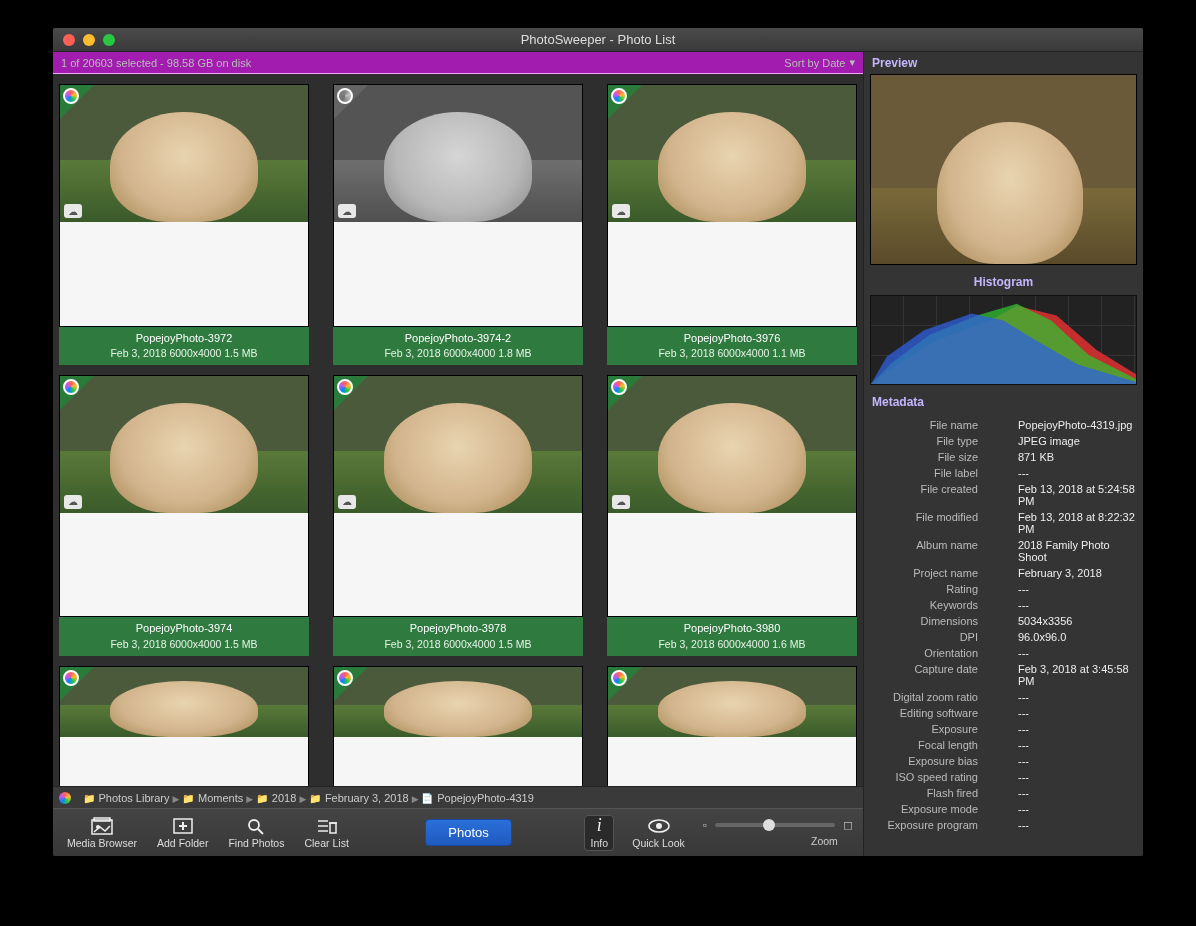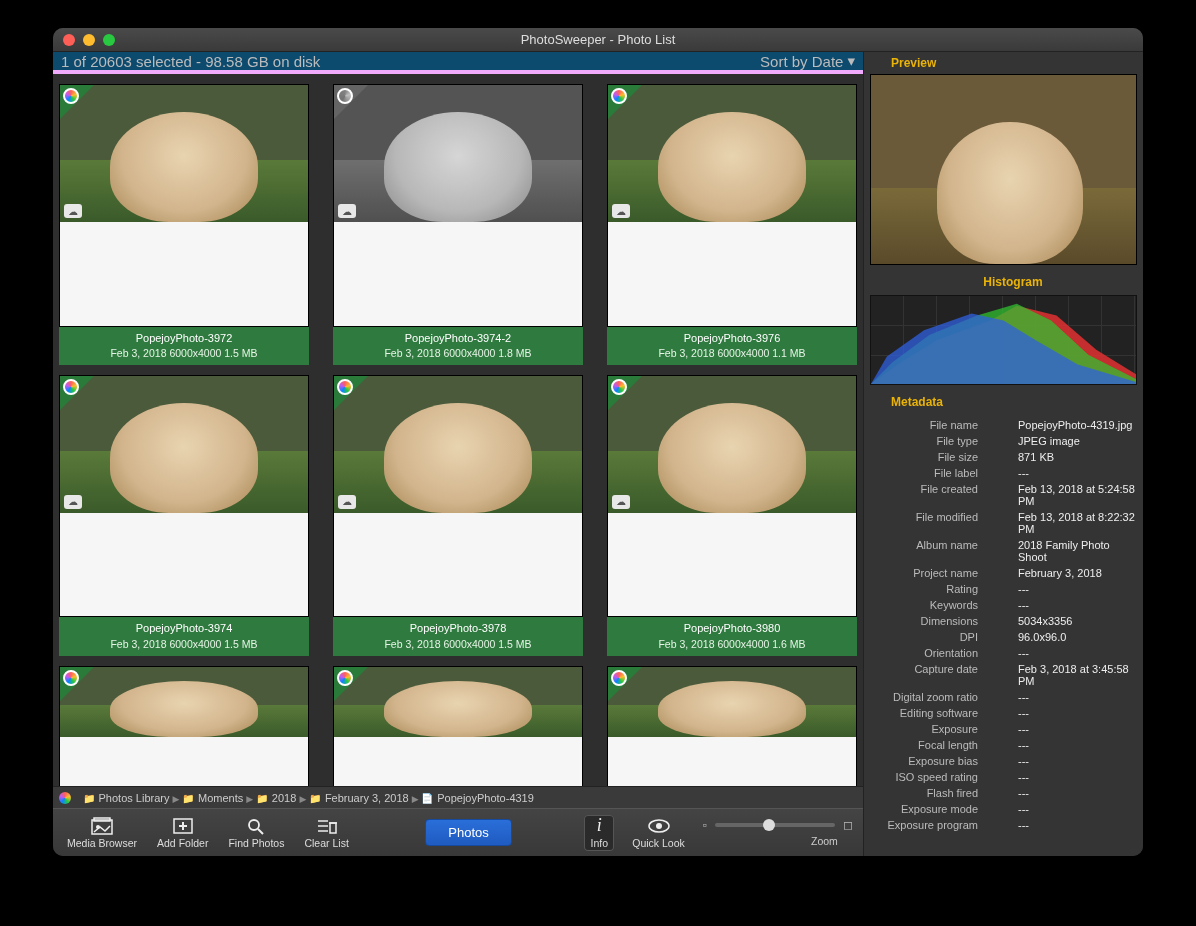--- a/index.html
+++ b/index.html
@@ -12,21 +12,21 @@
     height: 926px;
     position: relative;
   }
   .window {
     position: absolute;
     left: 53px;
     top: 28px;
     width: 1090px;
     height: 828px;
     background: #2e2e2e;
-    border-radius: 10px;
+    border-radius: 2px;
     overflow: hidden;
     box-shadow: 0 10px 40px rgba(0,0,0,0.6);
     display: flex;
     flex-direction: column;
   }
   .titlebar {
     height: 24px;
     background: linear-gradient(#4a4a4a,#3a3a3a);
     display: flex;
     align-items: center;
@@ -36,23 +36,23 @@
   .traffic { display: flex; gap: 8px; padding-left: 10px; }
   .tl { width: 12px; height: 12px; border-radius: 50%; }
   .tl.red { background:#ff5f57; } .tl.yel{background:#febc2e;} .tl.grn{background:#28c840;}
   .titlebar-title{
     position:absolute; left:0; right:0; text-align:center;
     font-size:13px; color:#ddd; pointer-events:none;
   }
   .content { flex:1; display:flex; min-height:0; }
   .main { flex:1; display:flex; flex-direction:column; min-width:0; }
   .status-row {
-    height:22px; background:#0c4a6e; display:flex; align-items:center;
-    justify-content:space-between; padding:0 8px; font-size:15px; color:#bbb;
-    border-bottom:4px solid #f0abfc;
+    height:22px; background:#a21caf; display:flex; align-items:center;
+    justify-content:space-between; padding:0 8px; font-size:11px; color:#bbb;
+    border-bottom:1px solid #f0abfc;
   }
   .sort-ctl{display:flex;align-items:center;gap:4px;cursor:pointer;}
   .grid {
     flex:1; overflow:auto; padding:10px 6px;
     display:grid; grid-template-columns: repeat(3,1fr); gap:10px 24px;
     background:#2e2e2e;
   }
   .thumb-card { display:flex; flex-direction:column; }
   .thumb-frame{
     background:#f6f6f6; border:1px solid #000; position:relative;
@@ -111,21 +111,21 @@
   }
   .tb-right{display:flex;align-items:center;gap:14px;}
   .slider{width:120px;height:4px;background:#666;border-radius:2px;position:relative;}
   .slider .knob{position:absolute;top:-4px;left:40%;width:12px;height:12px;border-radius:50%;background:#ddd;}
   .sl-ic{color:#bbb;font-size:12px;}
   .slider-label{font-size:10.5px;color:#ccc;text-align:right;width:120px;margin-top:3px;}
   .sidebar{
     width:280px;background:#343434;border-left:1px solid #222;
     display:flex;flex-direction:column;overflow:hidden;
   }
-  .side-h{font-size:12px;color:#eab308;font-weight:600;padding:4px 8px;margin-left:19px;}
+  .side-h{font-size:12px;color:#c4b5fd;font-weight:600;padding:4px 8px;}
   .preview-pane{padding:0 6px;}
   .preview-img{
     width:100%;aspect-ratio:1.4/1;background:#6a5a3a;position:relative;
     border:1px solid #000;overflow:hidden;
   }
   .preview-img .grass{height:40%;background:linear-gradient(#7a6a3a,#5a4a2a);}
   .preview-img .dog{left:25%;width:55%;height:75%;}
   .histogram{
     width:100%;height:90px;background:#222;border:1px solid #111;position:relative;
     margin-top:2px;overflow:hidden;

